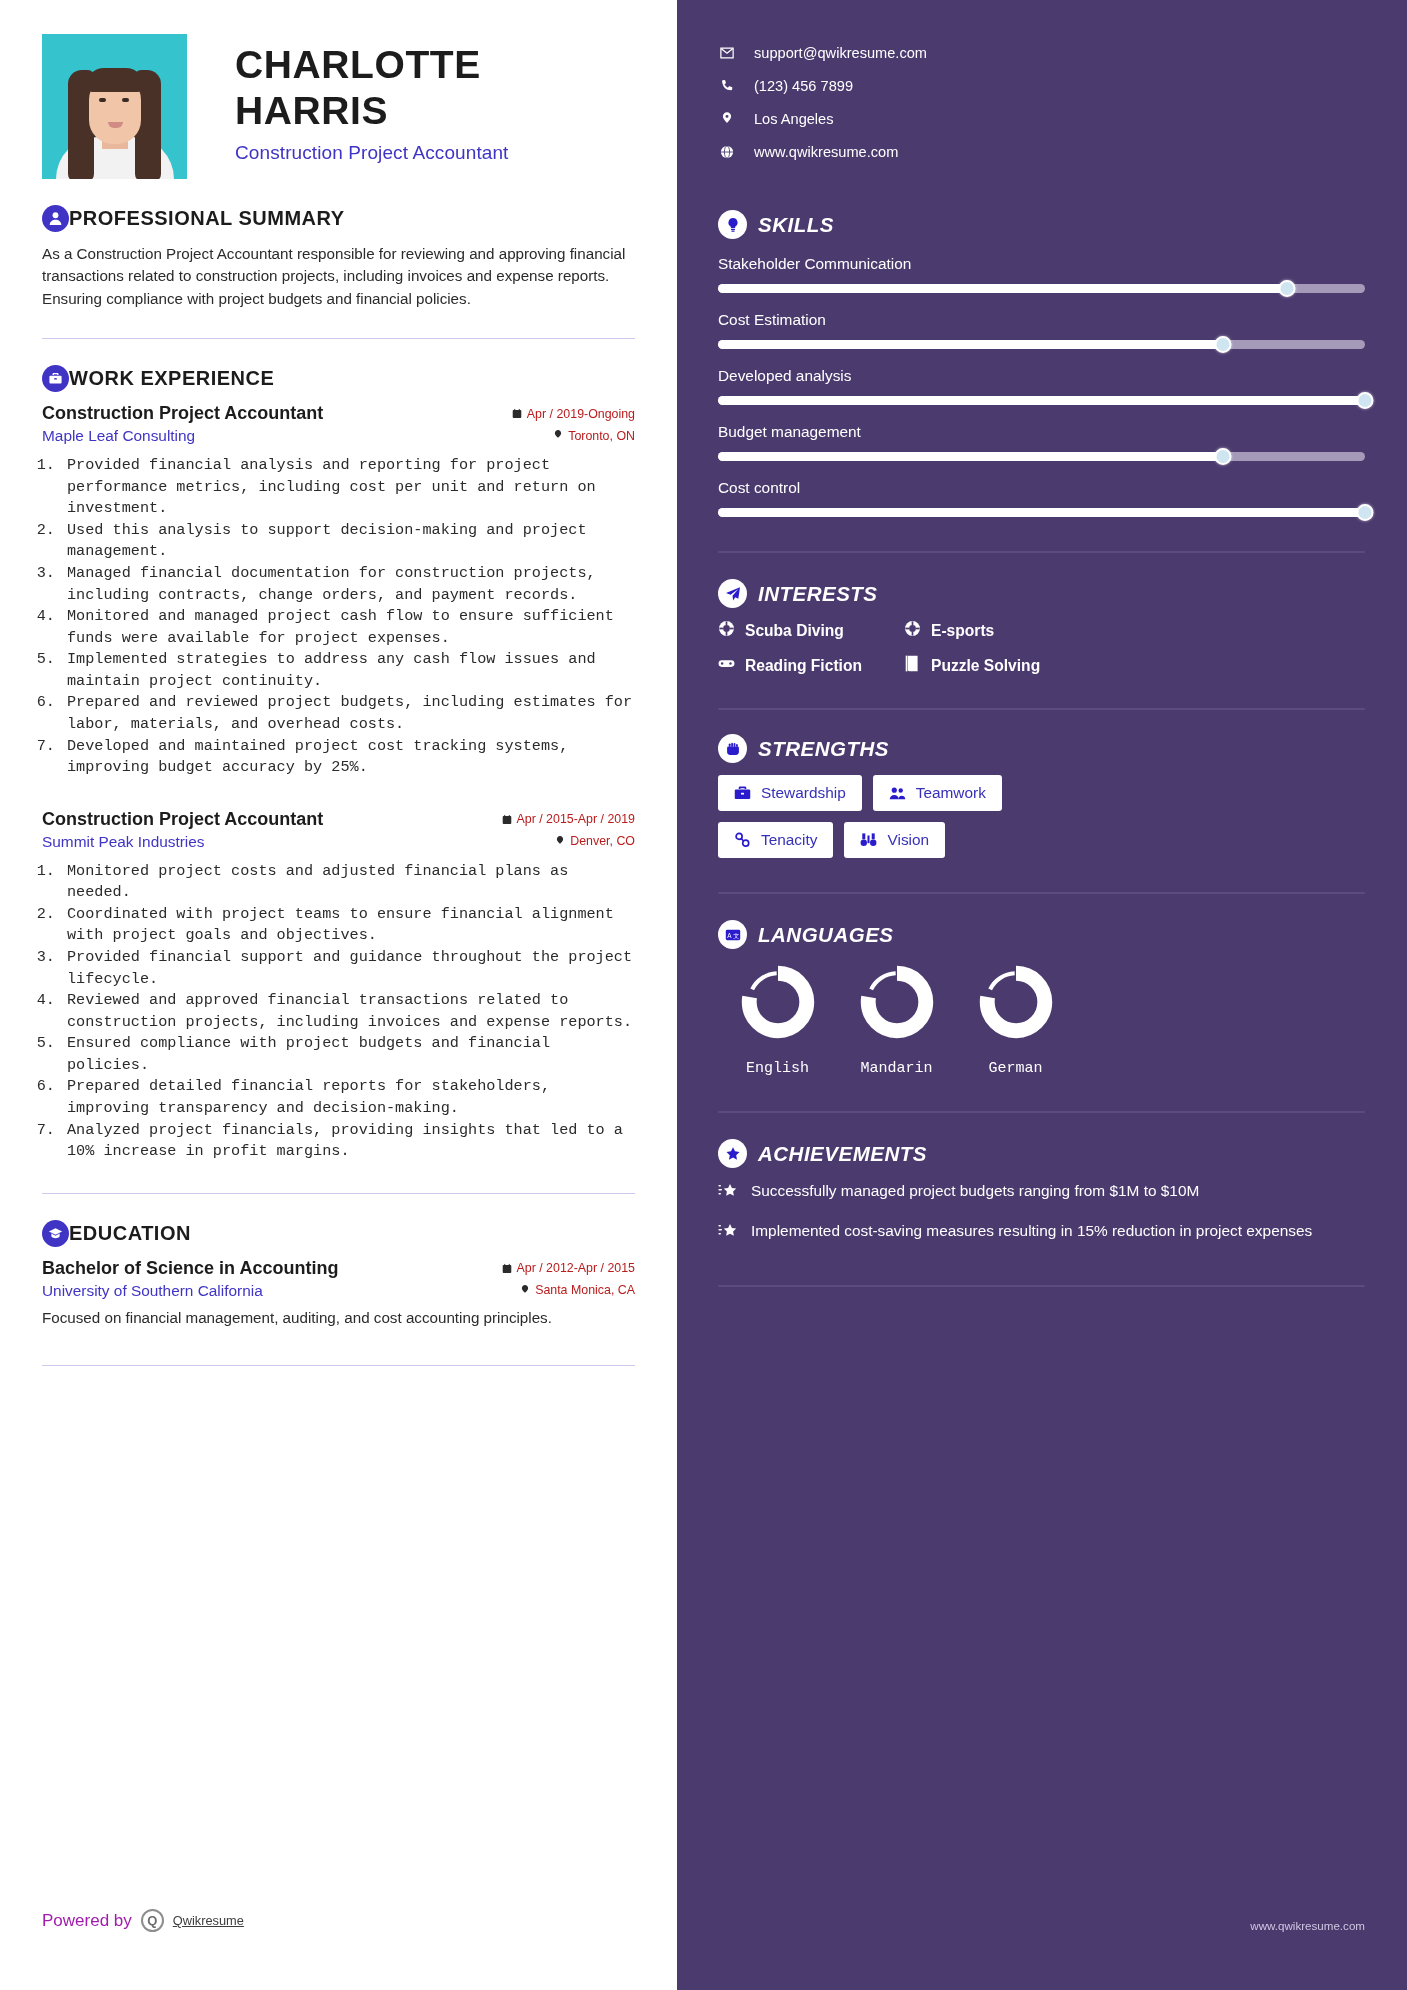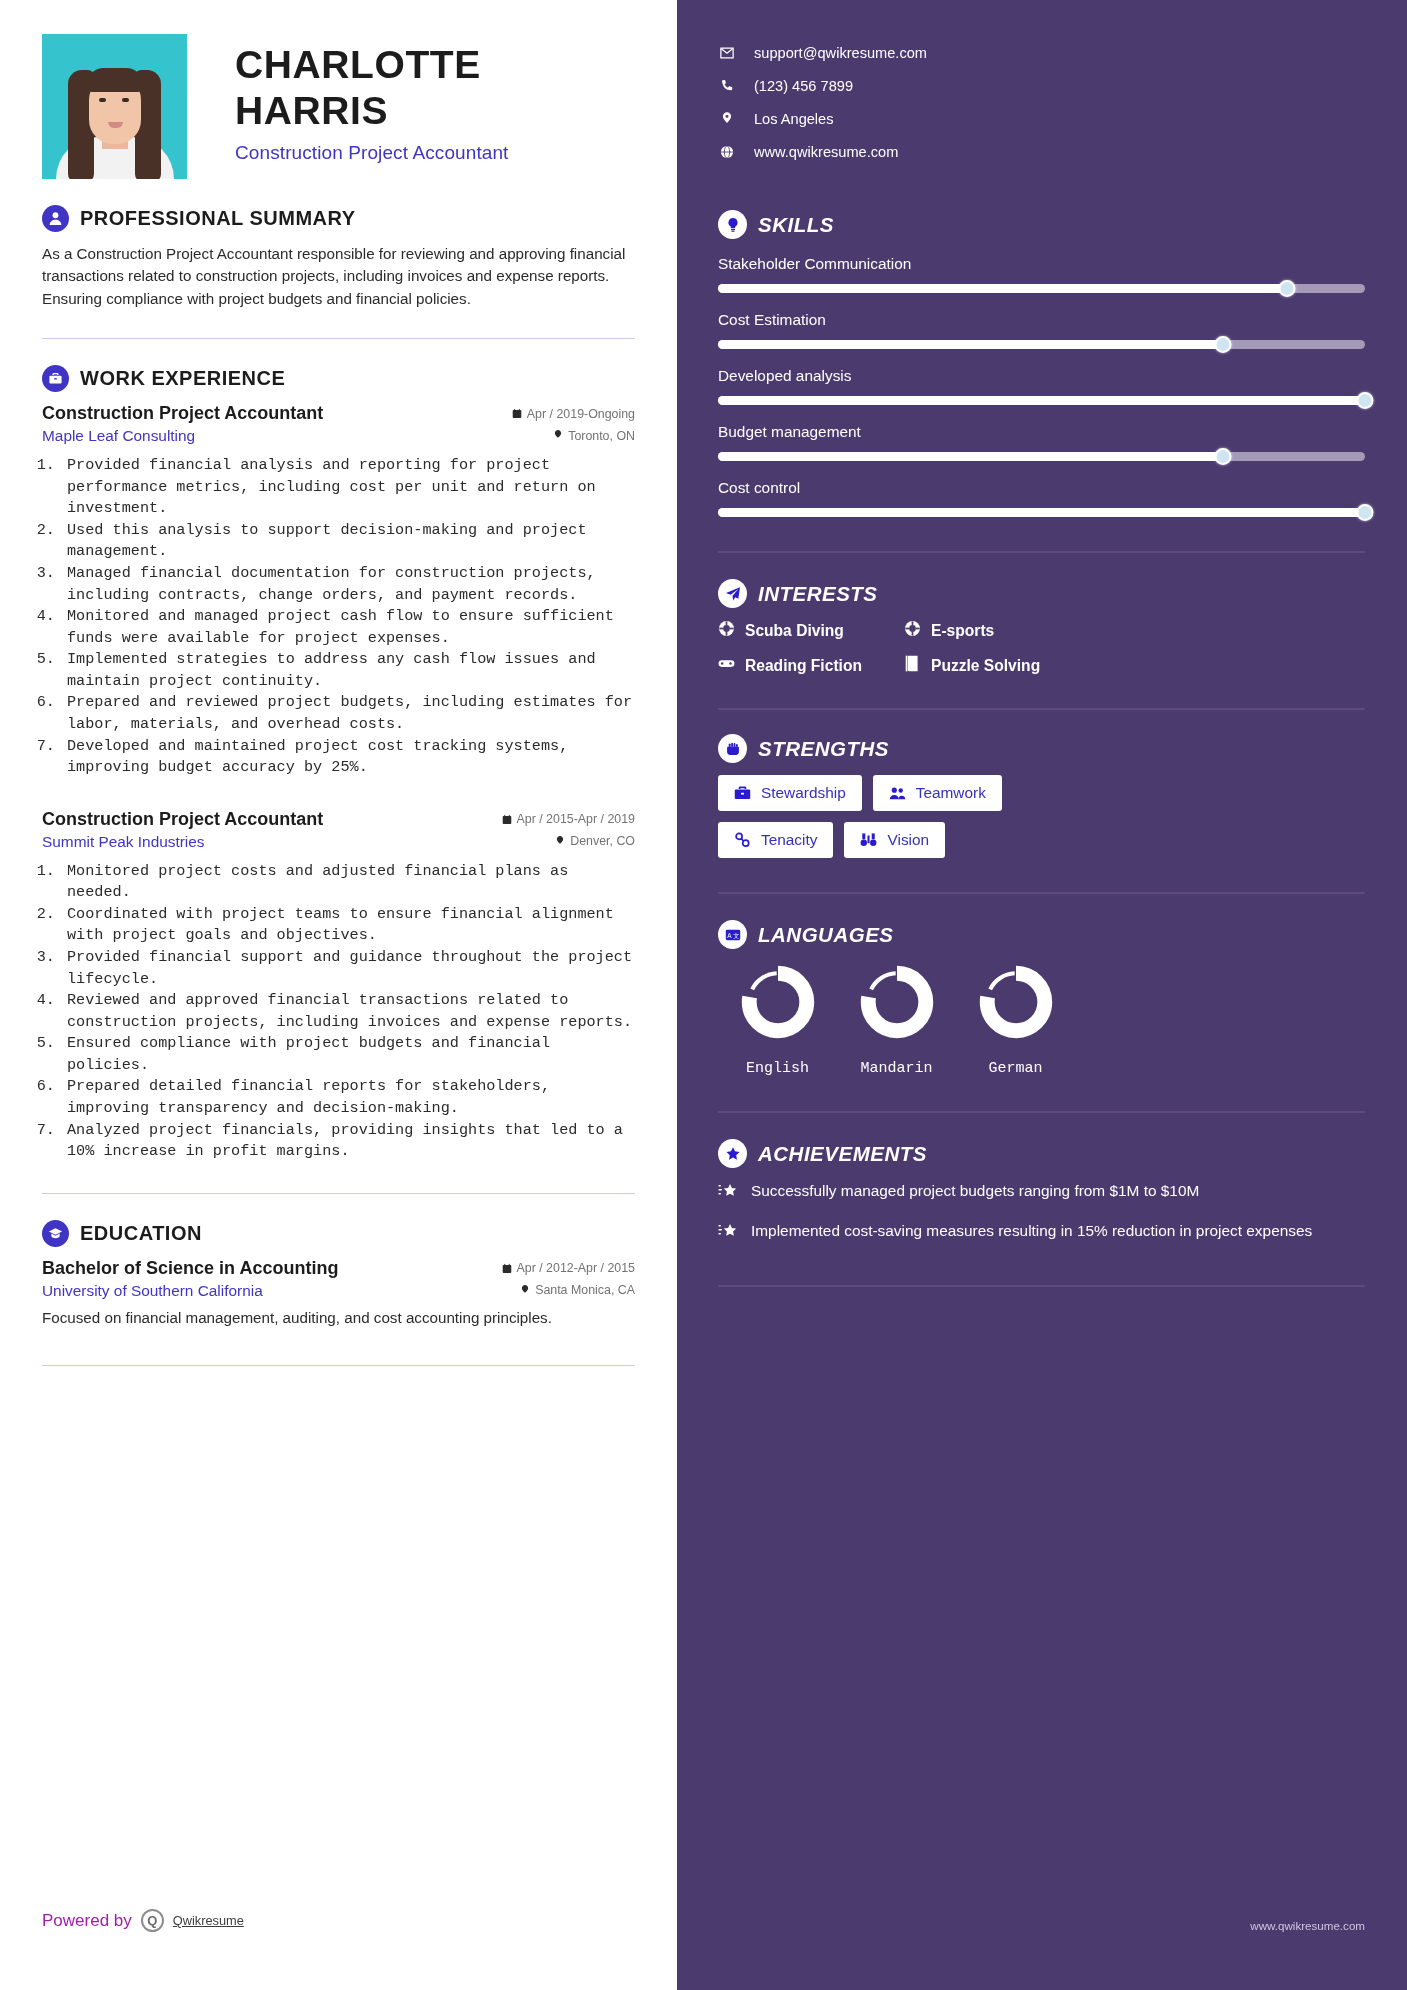--- a/index.html
+++ b/index.html
@@ -47,41 +47,41 @@
   .photo .eye-l { left:57px; } .photo .eye-r { left:80px; }
   .photo .mouth { position:absolute; left:66px; top:88px; width:15px; height:6px; background:#d08b84; border-radius:0 0 8px 8px; }
 
   .name-block { padding-left: 48px; padding-top: 8px; }
   .name {
     font-size: 39px; font-weight: 700; color: #1c1c1c;
     letter-spacing: 0.6px; line-height: 1.18; text-transform: uppercase;
   }
   .job-title { font-size: 19px; color: #4034c4; margin-top: 8px; letter-spacing: 0.1px; }
 
-  .sec-head { display:flex; align-items:center; gap:11px; margin-bottom: 11px; }
+  .sec-head { display:flex; align-items:center; margin-bottom: 11px; }
   .sec-icon {
     width: 27px; height: 27px; border-radius: 50%;
     background: #4034c4; color:#fff;
     display:flex; align-items:center; justify-content:center;
     flex:0 0 27px;
   }
   .sec-icon svg { width:15px; height:15px; fill:#fff; }
   .sec-title {
     font-size: 20px; font-weight: 700; color:#1c1c1c;
     letter-spacing: 0.5px; text-transform: uppercase;
   }
 
   .summary-text { font-size: 15.2px; line-height: 1.47; color:#2b2b2b; }
 
   .divider { height:1px; background:#cfc9ee; margin: 28px 0 26px 0; }
 
   .job { margin-bottom: 4px; }
   .job-row { display:flex; justify-content:space-between; align-items:baseline; }
   .job-pos { font-size: 18px; font-weight: 700; color:#1c1c1c; }
-  .job-meta { font-size: 12.4px; color:#737373; display:flex; align-items:center; gap:5px; white-space:nowrap; }
+  .job-meta { font-size: 12.4px; color:#b91c1c; display:flex; align-items:center; gap:5px; white-space:nowrap; }
   .job-meta svg { width:10px; height:11px; fill:#2b2b2b; }
   .job-row2 { display:flex; justify-content:space-between; align-items:baseline; margin-top: 3px; }
   .job-comp { font-size: 15.4px; color:#4034c4; }
 
   ol.bullets { margin: 10px 0 0 22px; font-family: Liberation Mono, monospace; }
   ol.bullets li { font-size: 15.2px; line-height: 1.42; color:#2b2b2b; padding-left: 3px; }
 
   .edu-desc { font-size: 15.2px; line-height:1.45; color:#2b2b2b; margin-top: 7px; }
 
   .footer-left {

